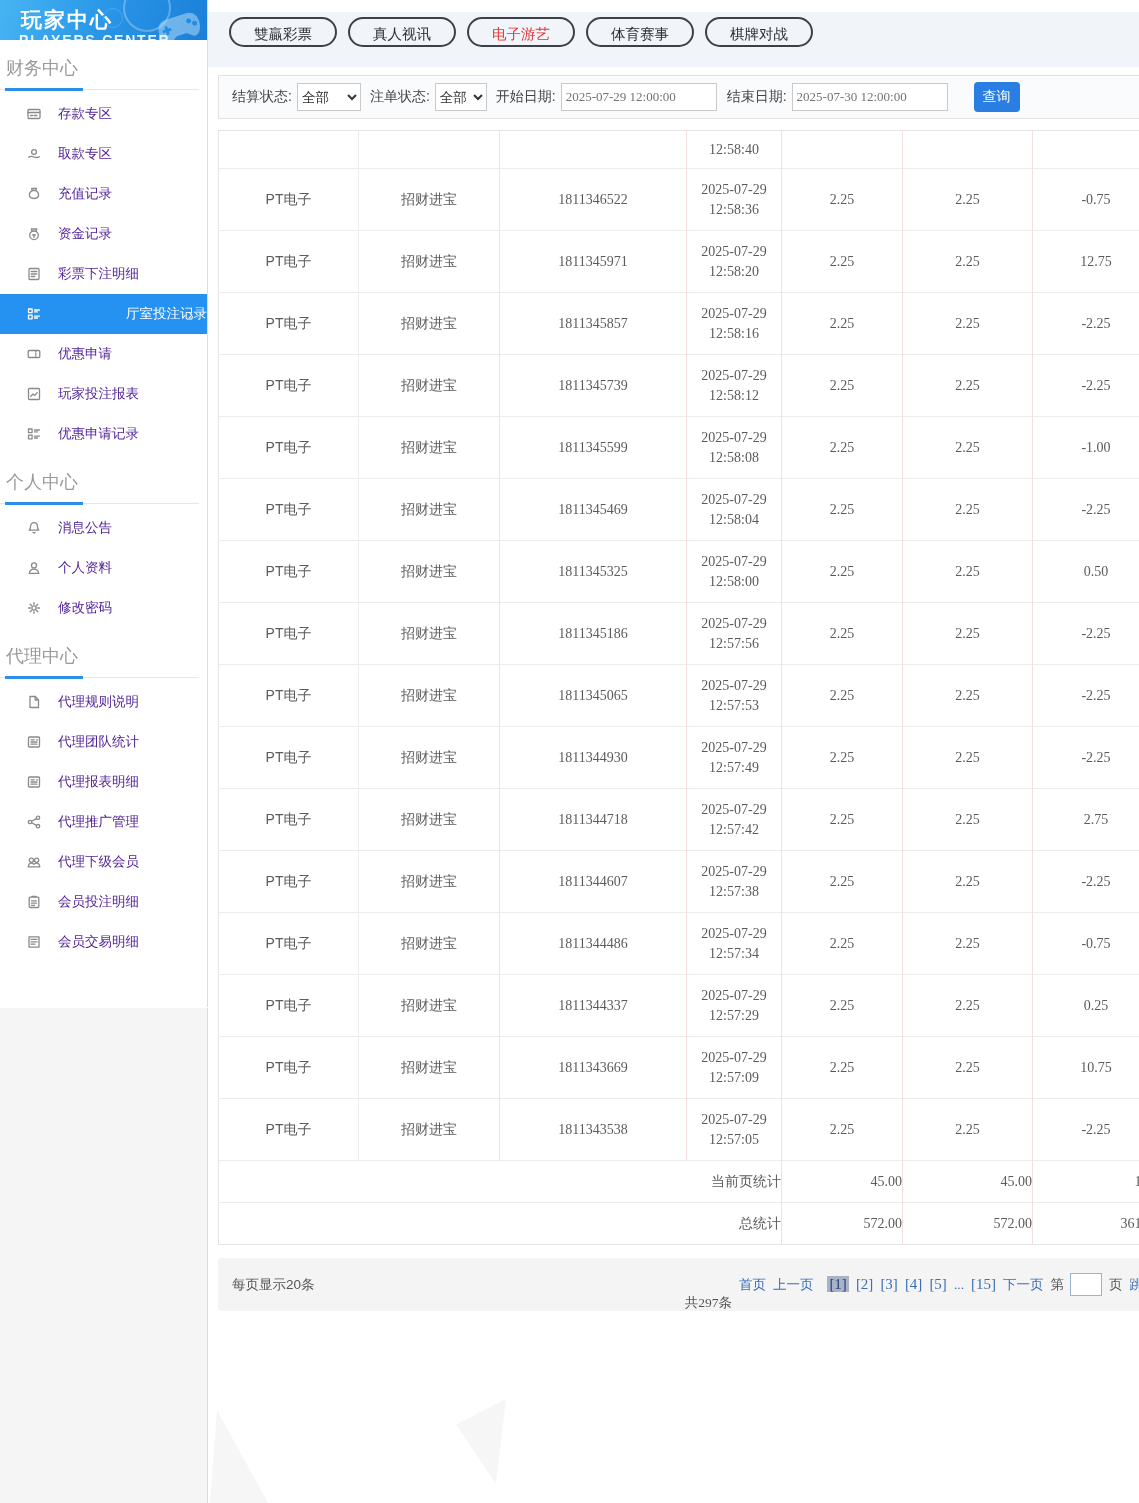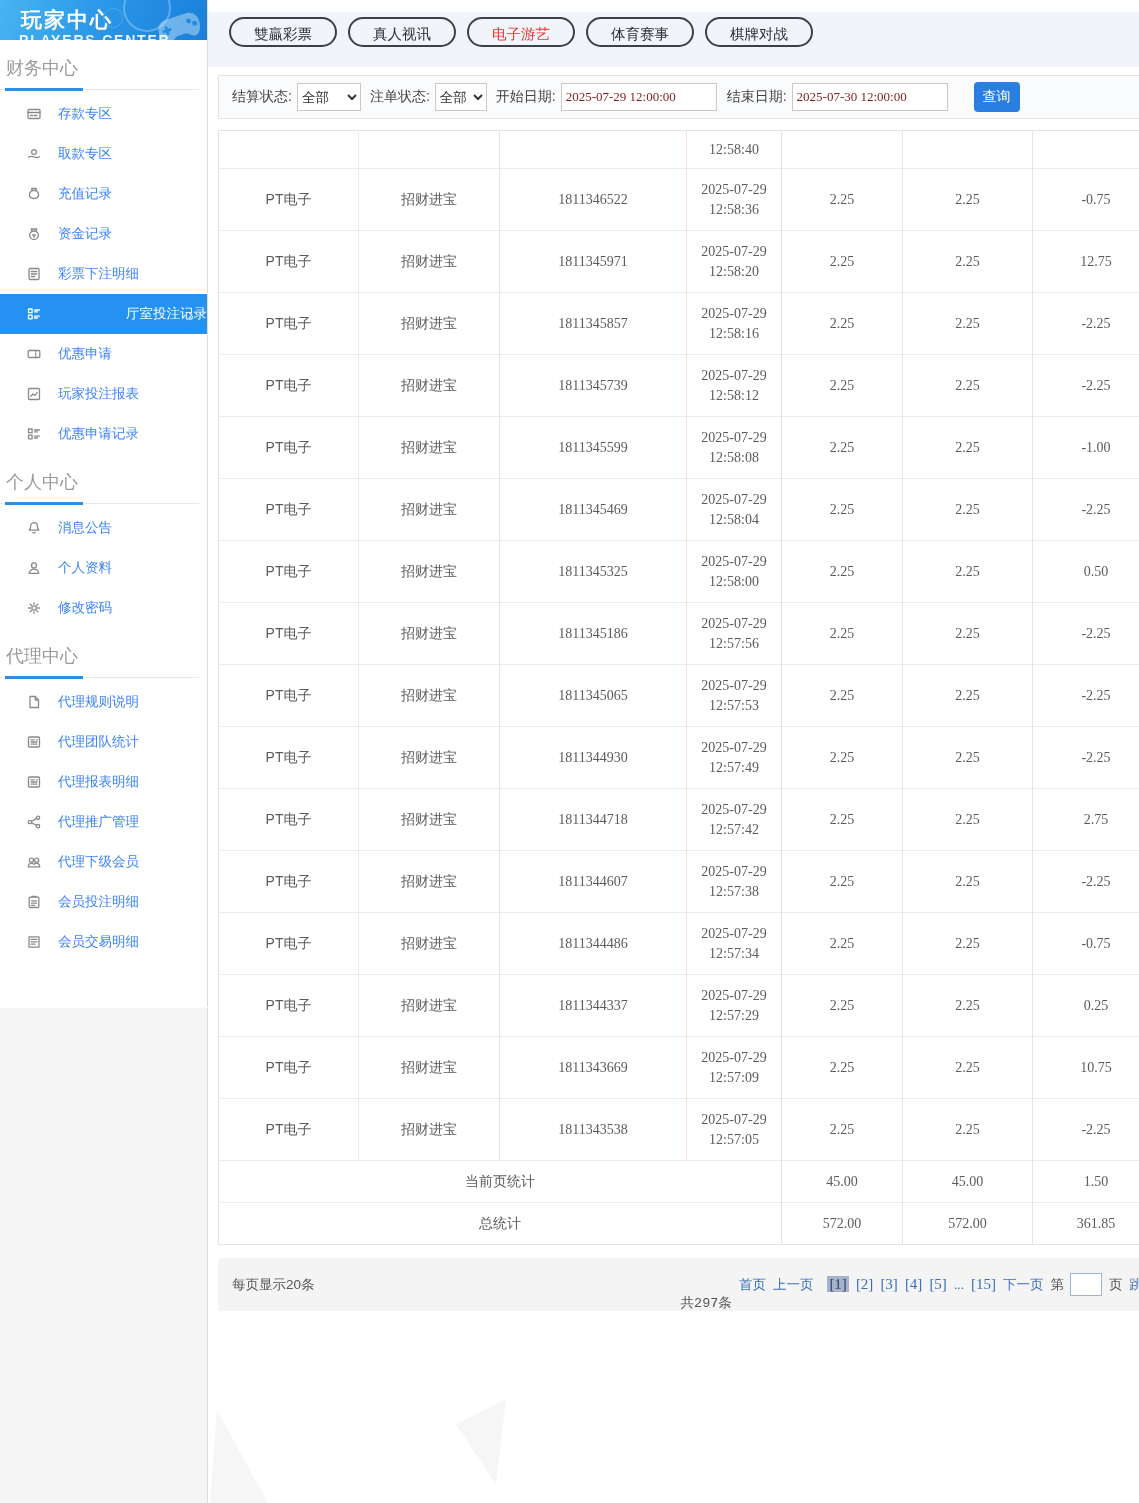--- a/index.html
+++ b/index.html
@@ -24,21 +24,21 @@
   .logo-sub{position:absolute;left:19px;top:32px;font-size:14px;color:#eaf6ff;letter-spacing:1.8px;font-weight:bold;}
   .logo-circle{position:absolute;border:2px solid rgba(255,255,255,.28);border-radius:50%;}
   .logo-circle.c1{width:44px;height:44px;right:36px;top:-16px;}
   .logo-circle.c2{width:18px;height:18px;right:84px;top:8px;border-width:1.5px;opacity:.6;}
   .logo-pad{position:absolute;right:4px;top:12px;opacity:.45;transform:rotate(-18deg);}
   .section-head{padding:16px 8px 9px 6px;font-size:18px;color:#9a9a9a;}
   .section-rule{height:1px;background:#e7e7e7;margin:0 8px 4px 0;position:relative;}
   .section-rule::before{content:"";position:absolute;left:5px;top:-1px;width:78px;height:3px;background:#2b8fe8;}
   .side-item{
     height:40px;display:flex;align-items:center;padding-left:25px;
-    font-size:13.5px;color:#3b82f6;cursor:pointer;position:relative;
+    font-size:13.5px;color:#4c1d95;cursor:pointer;position:relative;
   }
   .side-item .ic{width:17px;height:17px;margin-right:16px;display:inline-flex;align-items:center;justify-content:center;}
   .side-item svg{stroke:#8a8a8a;fill:none;stroke-width:1.3;stroke-linecap:round;stroke-linejoin:round;}
   .side-item.active{background:#2591f0;color:#fff;justify-content:space-between;}
   .side-item.active svg{stroke:#fff;}
   .side-item .chev{position:absolute;right:14px;font-size:14px;color:#fff;}
   
   .main{
     position:absolute;left:208px;top:12px;width:931px;height:1503px;
     overflow:hidden;padding-left:10px;box-sizing:border-box;z-index:2;
@@ -57,21 +57,21 @@
     display:flex;align-items:center;padding-left:13px;font-size:14px;color:#444;
   }
   .filterbar label{margin-right:5px;}
   .filterbar select{
     height:28px;border:1px solid #c9c9c9;background:#fff;color:#333;
     font-size:13.5px;margin-right:9px;font-family:"Liberation Sans",sans-serif;
   }
   .sel-settle{width:64px;}
   .sel-order{width:52px;}
   .filterbar input.date{
-    width:146px;height:26px;border:1px solid #c9c9c9;background:#fff;color:#7f1d1d;
+    width:146px;height:26px;border:1px solid #c9c9c9;background:#fff;color:#737373;
     font-size:13px;padding:0 4px;margin-right:10px;font-family:"Liberation Serif",serif;
   }
   .query-btn{
     margin-left:16px;width:46px;height:30px;border:none;border-radius:4px;
     background:#2a7de1;color:#fff;font-size:14px;cursor:pointer;
     font-family:"Liberation Sans",sans-serif;
   }
   
   table.bets{
     margin-top:11px;width:941px;border-collapse:collapse;table-layout:fixed;
@@ -80,40 +80,40 @@
   table.bets col.c1{width:140px}table.bets col.c2{width:141px}
   table.bets col.c3{width:187px}table.bets col.c4{width:95px}
   table.bets col.c5{width:121px}table.bets col.c6{width:130px}
   table.bets col.c7{width:127px}
   table.bets td{
     text-align:center;vertical-align:middle;font-size:14px;color:#5b5b5b;
     border-top:1px solid #ececec;padding:0;
   }
   table.bets tr.partial td{height:37px;border-top:none;}
   table.bets tr.rec td{height:61px;}
-  table.bets tr.summary td{height:41px;}
+  table.bets tr.summary td{height:41px;text-align:right;}
   table.bets td + td{border-left:1px solid #f5dede;}
   table.bets td:nth-child(2){border-left-color:#ececec;}
   table.bets tr.summary td + td{border-left:1px solid #f5dede;}
   td.num{font-family:"Liberation Serif",serif;font-size:15.5px;color:#4c4c4c;}
   td.datec{font-family:"Liberation Serif",serif;font-size:15px;color:#4c4c4c;line-height:20px;}
   
   .pager{
     margin-top:13px;width:931px;height:53px;box-sizing:border-box;background:#f4f4f4;
     border-radius:3px;display:flex;align-items:center;justify-content:space-between;
     padding:0 6px 0 14px;font-size:13.5px;color:#555;
   }
   .pager-right{display:flex;align-items:center;white-space:nowrap;}
   .pager-right > *{margin-left:7px;}
   .pg-link{color:#3a6fb5;text-decoration:none;font-family:"Liberation Serif",serif;font-size:15px;cursor:pointer;}
   .pg-word{color:#3a6fb5;text-decoration:none;font-size:13.5px;cursor:pointer;font-family:"Liberation Sans",sans-serif;}
   .pg-link.current{background:#a9b2c6;color:#22407d;padding:0 2px;}
   .pg-ellipsis{color:#3a6fb5;font-family:"Liberation Serif",serif;}
   .jump-input{width:26px;height:19px;border:1px solid #9bb3d6;background:#fff;margin-left:6px;}
-  .pg-total{font-family:Liberation Mono, monospace;margin-top:36px;}
+  .pg-total{font-family:Liberation Serif, serif;margin-top:36px;}
   
   .tri{position:absolute;background:#f6f6f6;z-index:1;}
   .tri1{left:210px;top:1410px;width:58px;height:93px;clip-path:polygon(12% 0,100% 100%,0 100%);}
   .tri2{left:456px;top:1399px;width:50px;height:85px;clip-path:polygon(100% 0,0 30%,80% 100%);}
 </style>
 </head>
 <body>
 
 <div class="sidebar">
   <div class="logo">

